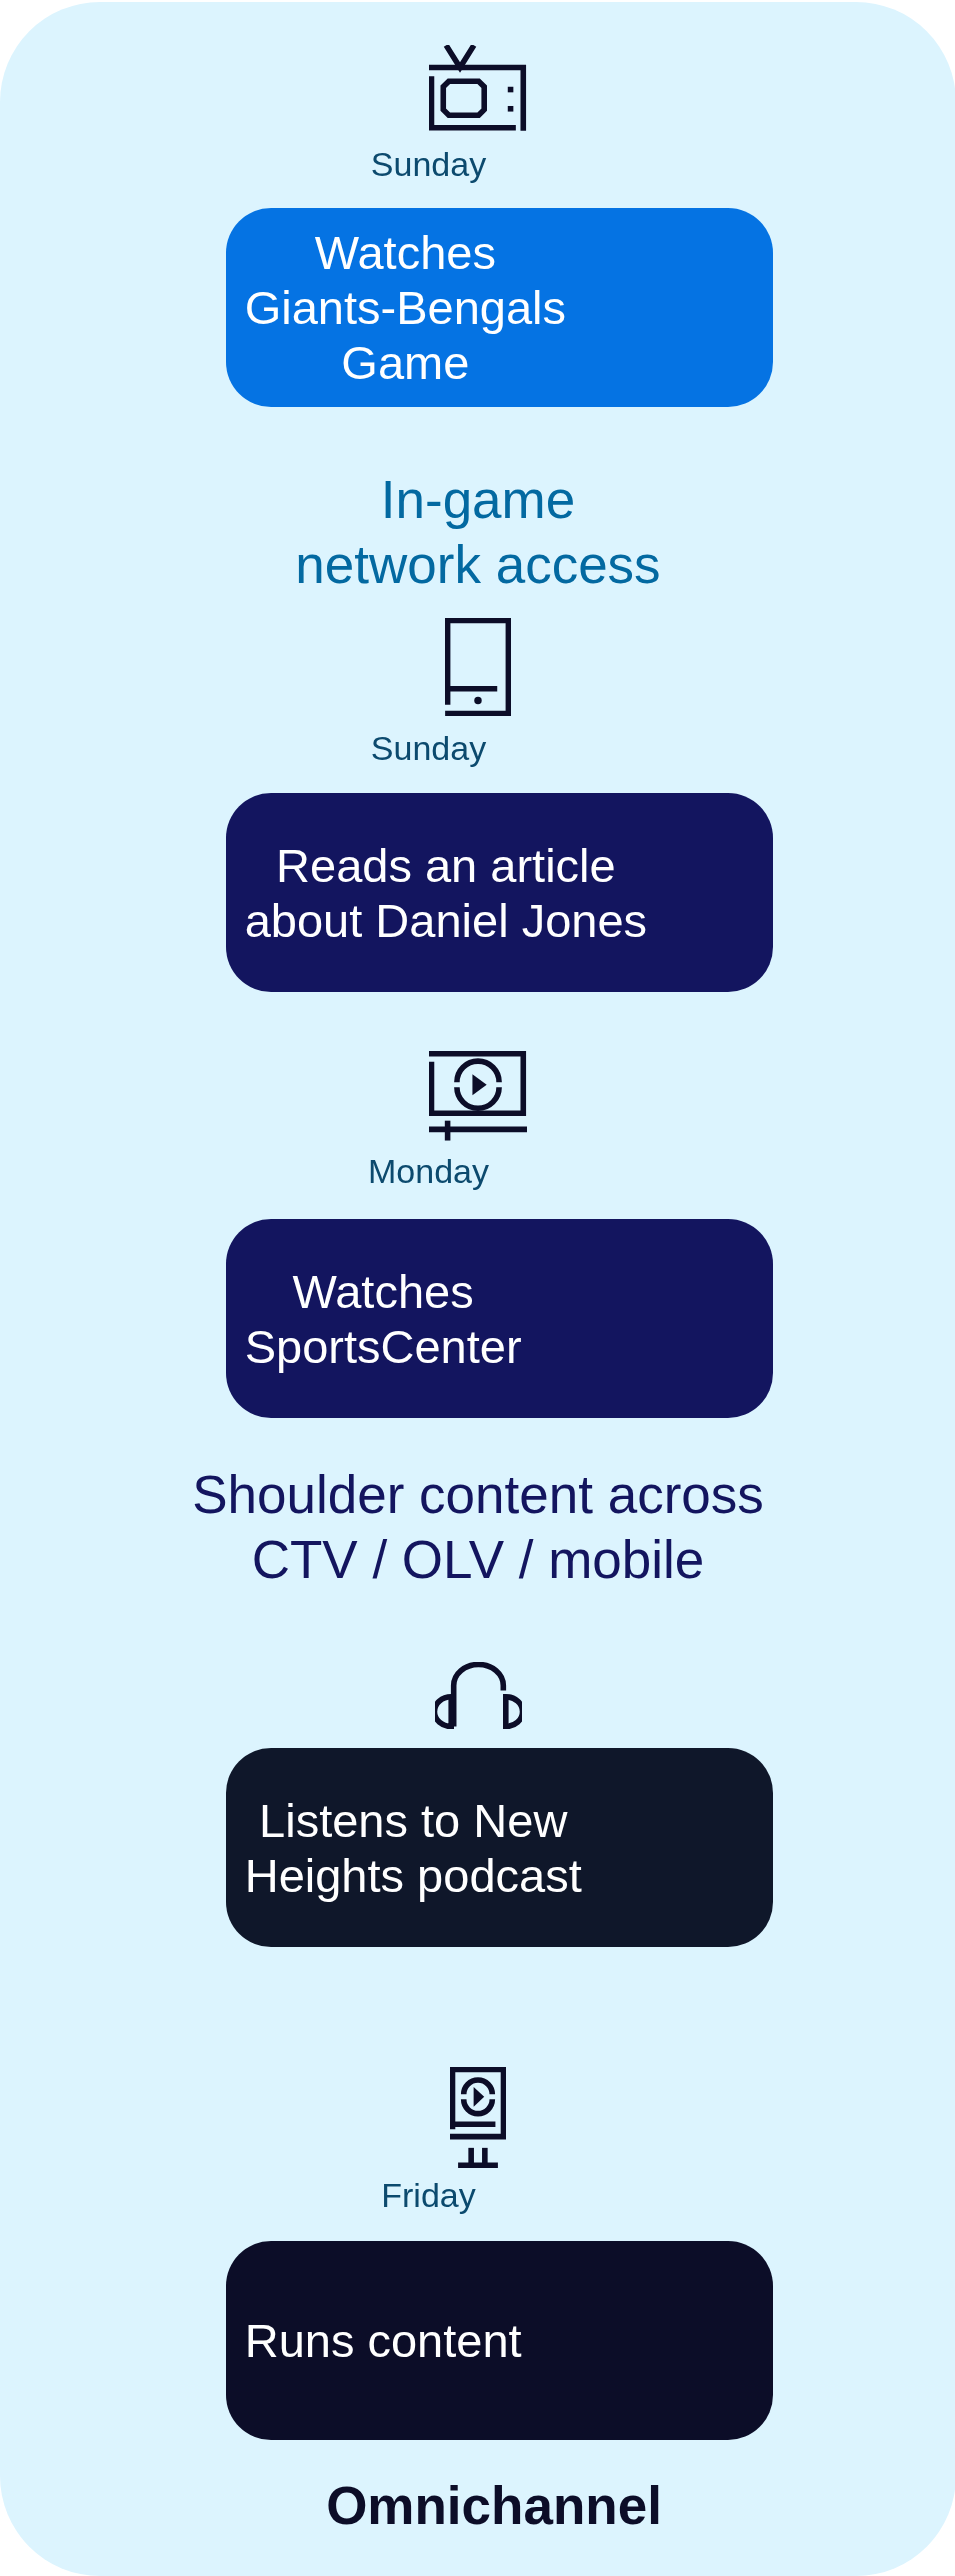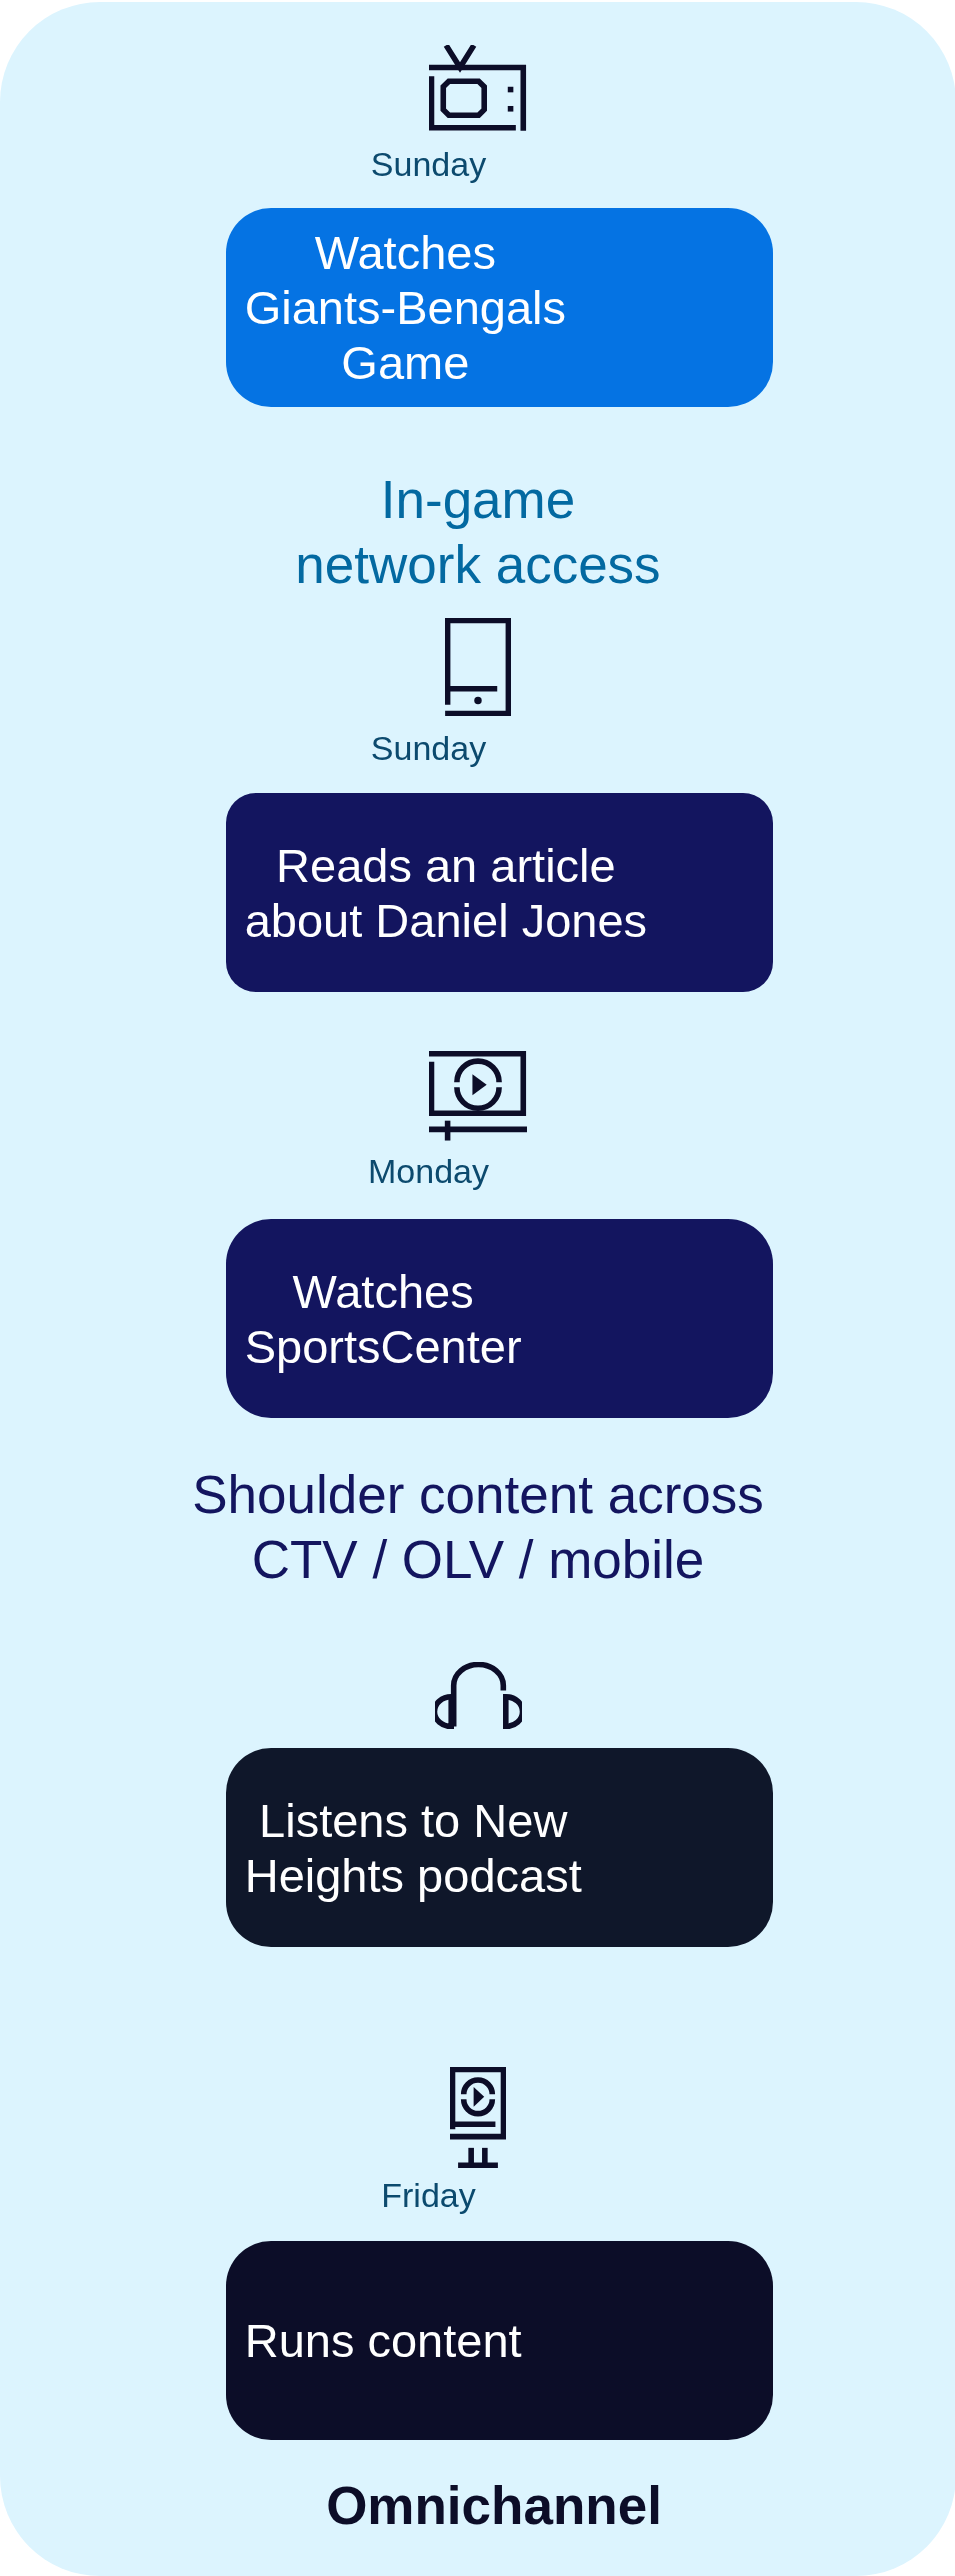--- a/index.html
+++ b/index.html
@@ -106,21 +106,21 @@
 network access</div>
 
 <div class="icon" style="top:618px;">
   <svg width="66" height="98" viewBox="0 0 106 158" fill="none" stroke="#0c0d28" stroke-width="9">
     <path d="M4 140 V4 H102 V154 H0"></path>
     <path d="M4 114 H84"></path>
     <circle cx="53" cy="133" r="6" fill="#0c0d28" stroke="none"></circle>
   </svg>
 </div>
 <div class="day" style="top:730px;">Sunday</div>
-<div class="box" style="top:793px; background:#13155f;border-radius:30px;">
+<div class="box" style="top:793px; background:#13155f;">
   <span class="box-text">Reads an article
 about Daniel Jones</span>
 </div>
 
 <div class="icon" style="top:1051px;">
   <svg width="98" height="91" viewBox="0 0 158 146" fill="none" stroke="#0c0d28" stroke-width="9">
     <path d="M0 4 H152 V100 H4 V17"></path>
     <path d="M45 50 A34 34 0 0 1 113 50"></path>
     <path d="M45 58 A34 34 0 0 0 113 58"></path>
     <path d="M70 37 L93 54 L70 71 Z" fill="#0c0d28" stroke="none"></path>

